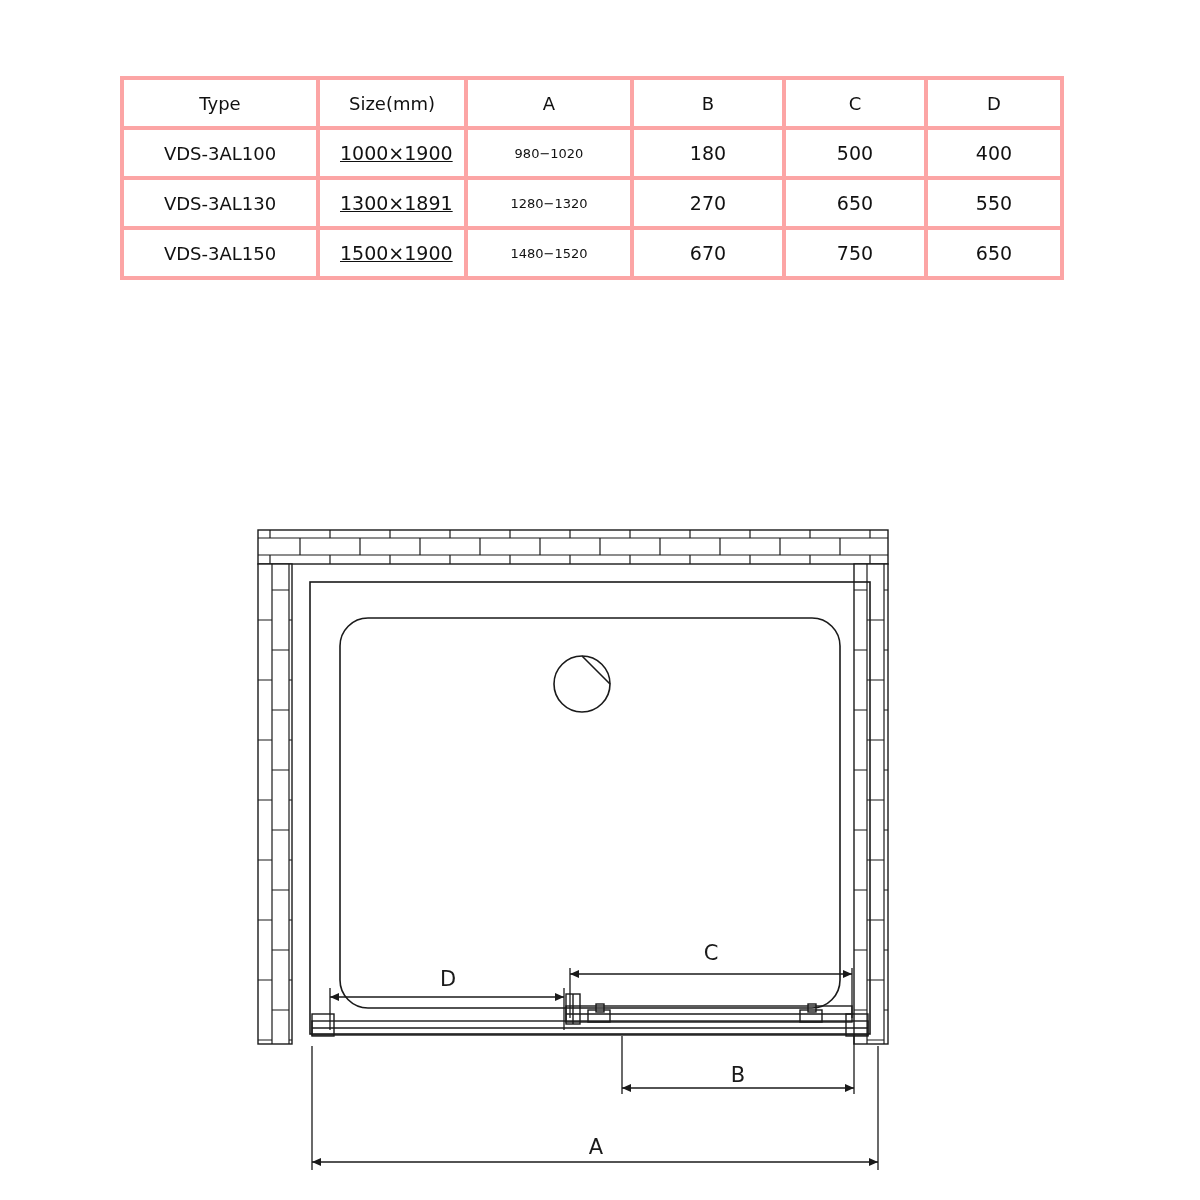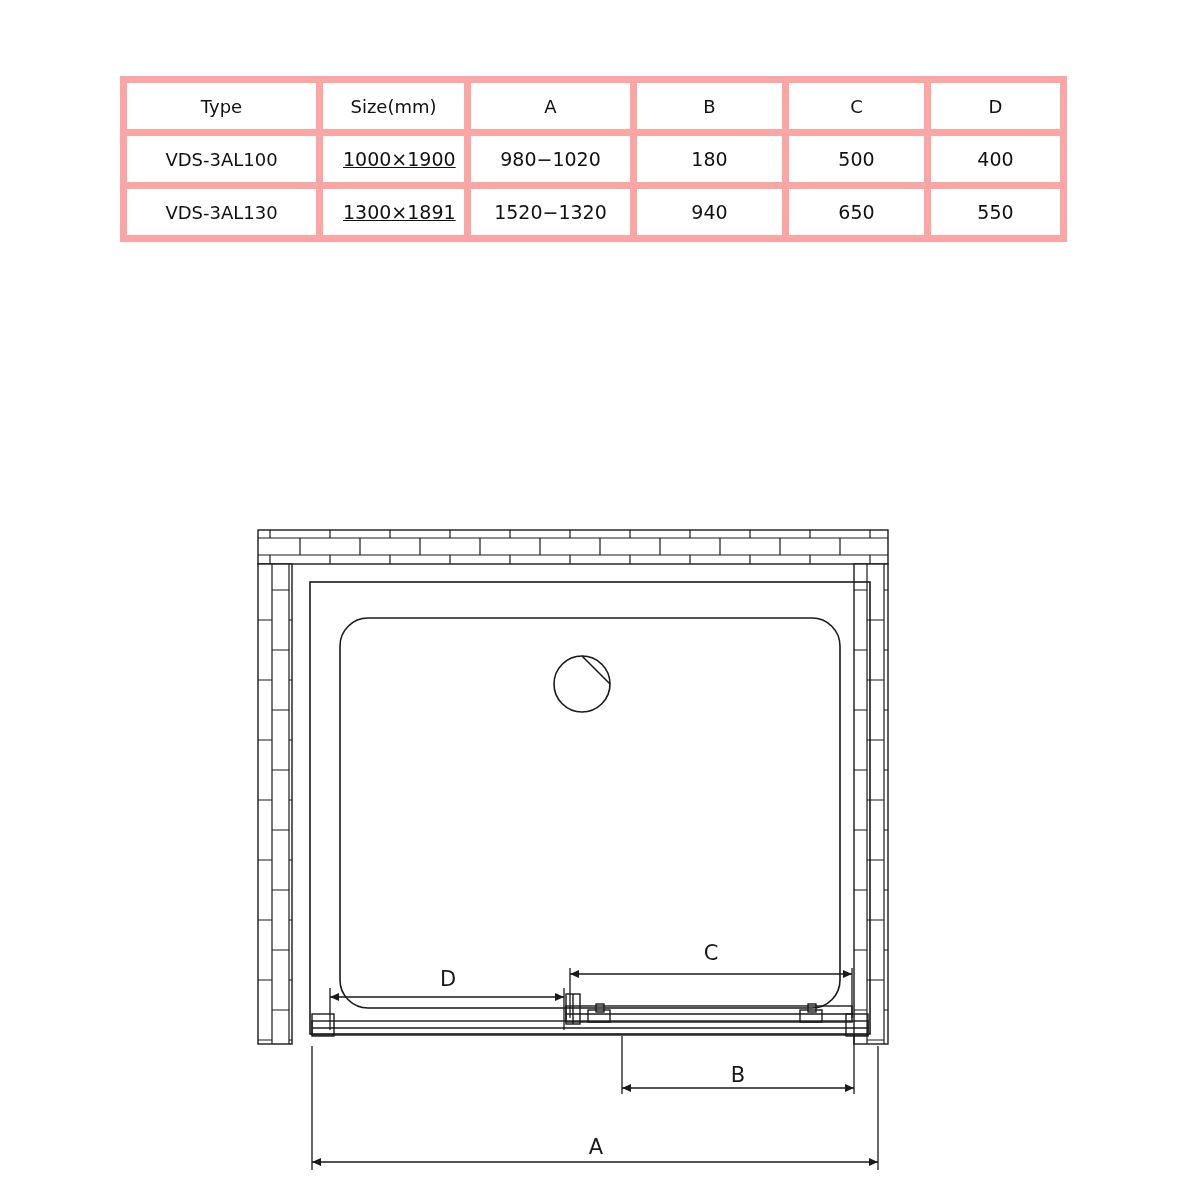--- a/index.html
+++ b/index.html
@@ -22,42 +22,42 @@
     left: 120px;
     top: 76px;
     width: 940px;
   }
   table.spec {
     border-collapse: collapse;
     width: 940px;
     table-layout: fixed;
   }
   table.spec th, table.spec td {
-    border: 7px solid #fca5a5;
+    border: 4px solid #fca5a5;
     text-align: center;
     font-weight: normal;
     font-size: 19px;
     height: 46px;
     padding: 0 20px;
     color: #111;
     white-space: nowrap;
   }
   table.spec th {
     font-size: 18px;
   }
   table.spec col.c-type  { width: 196px; }
   table.spec col.c-size  { width: 148px; }
   table.spec col.c-a     { width: 166px; }
   table.spec col.c-b     { width: 152px; }
   table.spec col.c-c     { width: 142px; }
   table.spec col.c-d     { width: 136px; }
 
   table.spec td.type-cell { font-size: 18px; }
   table.spec td.size-cell { font-size: 19px; text-decoration: underline; }
-  table.spec td.a-cell    { font-size: 19px; }
+  table.spec td.a-cell    { font-size: 13px; }
 
   
   #drawing {
     position: absolute;
     left: 0;
     top: 470px;
     width: 1200px;
     height: 730px;
   }
   #drawing svg { display: block; }
@@ -90,24 +90,32 @@
         <td class="type-cell">VDS-3AL100</td>
         <td class="size-cell">1000×1900</td>
         <td class="a-cell">980−1020</td>
         <td>180</td>
         <td>500</td>
         <td>400</td>
       </tr>
       <tr>
         <td class="type-cell">VDS-3AL130</td>
         <td class="size-cell">1300×1891</td>
-        <td class="a-cell">1520−1320</td>
-        <td>940</td>
+        <td class="a-cell">1280−1320</td>
+        <td>270</td>
         <td>650</td>
         <td>550</td>
+      </tr>
+      <tr>
+        <td class="type-cell">VDS-3AL150</td>
+        <td class="size-cell">1500×1900</td>
+        <td class="a-cell">1480−1520</td>
+        <td>670</td>
+        <td>750</td>
+        <td>650</td>
       </tr>
     </tbody>
   </table>
 </div>
 
 <div id="drawing">
 <svg width="1200" height="730" viewBox="0 0 1200 730" xmlns="http://www.w3.org/2000/svg">
   <defs>
     <marker id="arrR" markerWidth="10" markerHeight="8" refX="9" refY="4" orient="auto" markerUnits="userSpaceOnUse">
       <path d="M0,0 L9,4 L0,8 z" fill="#1a1a1a"></path>

